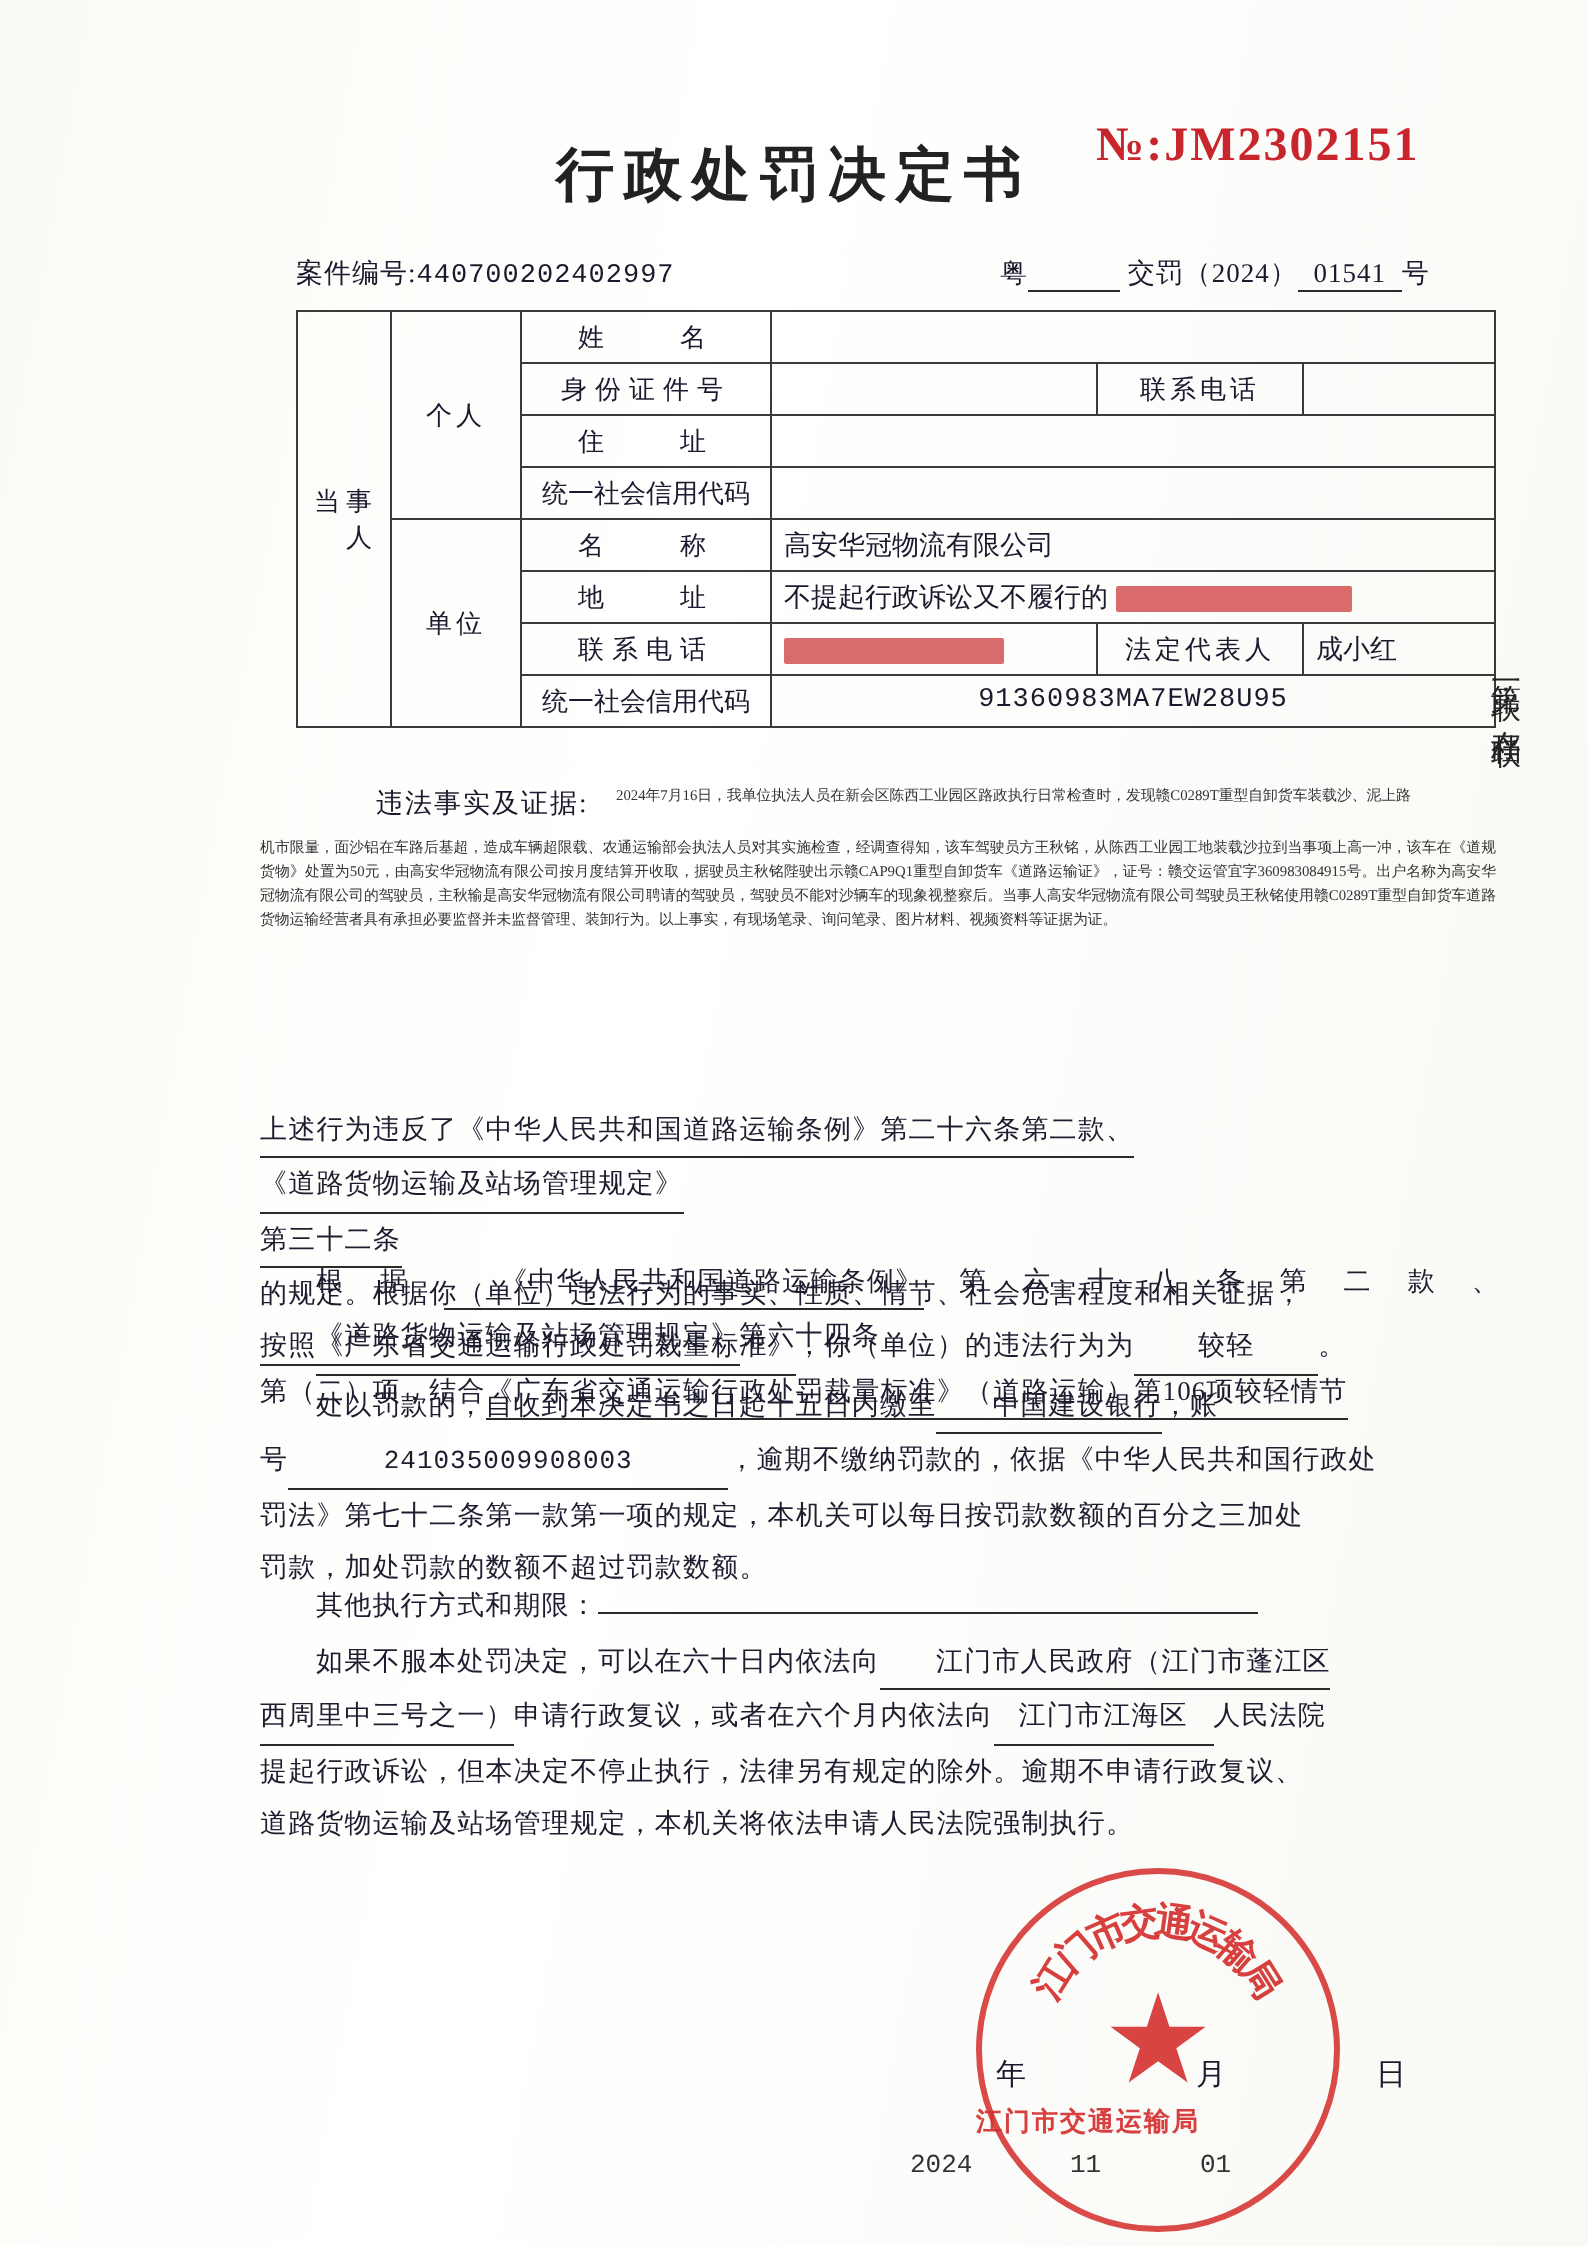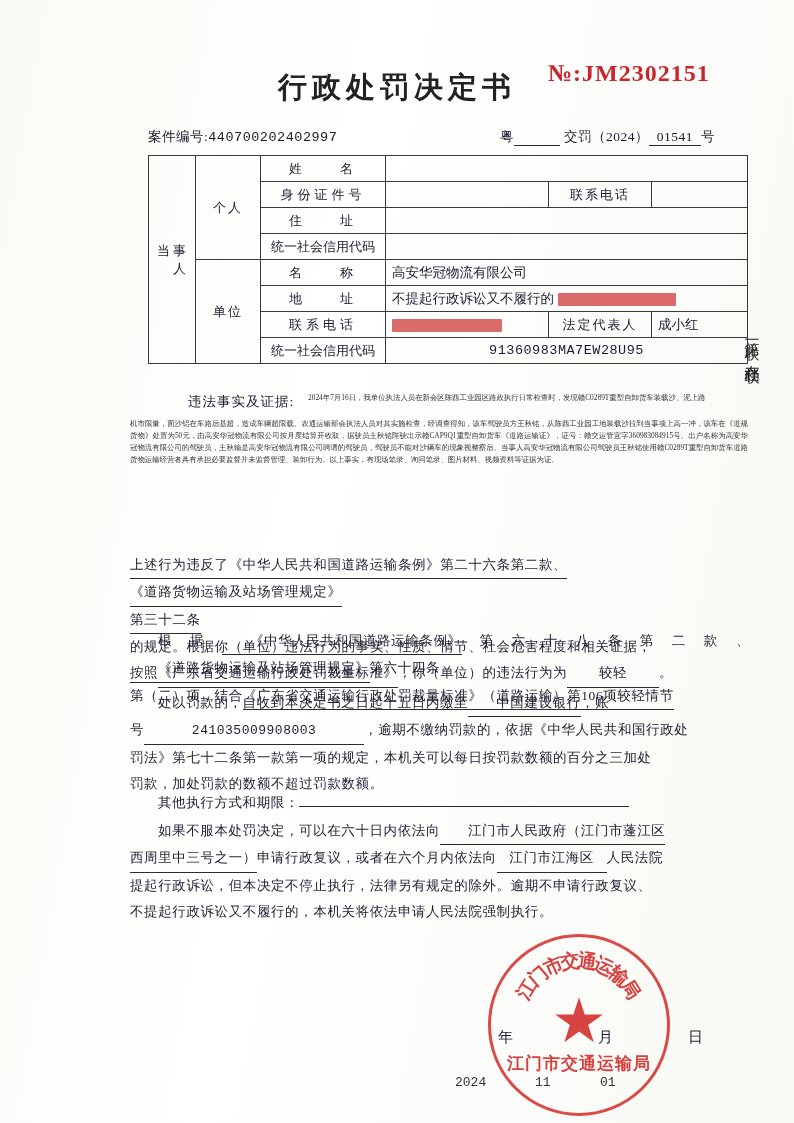--- a/index.html
+++ b/index.html
@@ -193,22 +193,21 @@
     left: 50%;
     top: 14px;
     margin-left: -10px;
     opacity: .92;
   }
   .seal-bottom {
     position: absolute;
     left: 0;
     top: 118px;
     width: 182px;
-    text-align: center;
-    font-size: 17px;
+    font-size: 13px;
     color: #d4312f;
     font-weight: 700;
     letter-spacing: 1px;
     opacity: .92;
   }
 
   .date-line {
     position: absolute;
     left: 470px;
     top: 1028px;
@@ -348,21 +347,21 @@
   </div>
 
   <div class="para p-block" style="top:818px;">
     <div class="indent">
       <span>如果不服本处罚决定，可以在六十日内依法向</span><span class="u" style="min-width:210px">江门市人民政府（江门市蓬江区</span>
     </div>
     <div>
       <span class="u">西周里中三号之一）</span><span>申请行政复议，或者在六个月内依法向</span><span class="u" style="min-width:110px">江门市江海区</span><span>人民法院</span>
     </div>
     <div>提起行政诉讼，但本决定不停止执行，法律另有规定的除外。逾期不申请行政复议、</div>
-    <div>不提起行政诉讼又不履行的，本机关将依法申请人民法院强制执行。</div>
+    <div>道路货物运输及站场管理规定，本机关将依法申请人民法院强制执行。</div>
   </div>
 
   <div class="seal">
     <div class="seal-ring"></div>
     <div class="seal-top">
       <span style="transform:rotate(-58deg)">江</span>
       <span style="transform:rotate(-41deg)">门</span>
       <span style="transform:rotate(-24deg)">市</span>
       <span style="transform:rotate(-8deg)">交</span>
       <span style="transform:rotate(8deg)">通</span>

